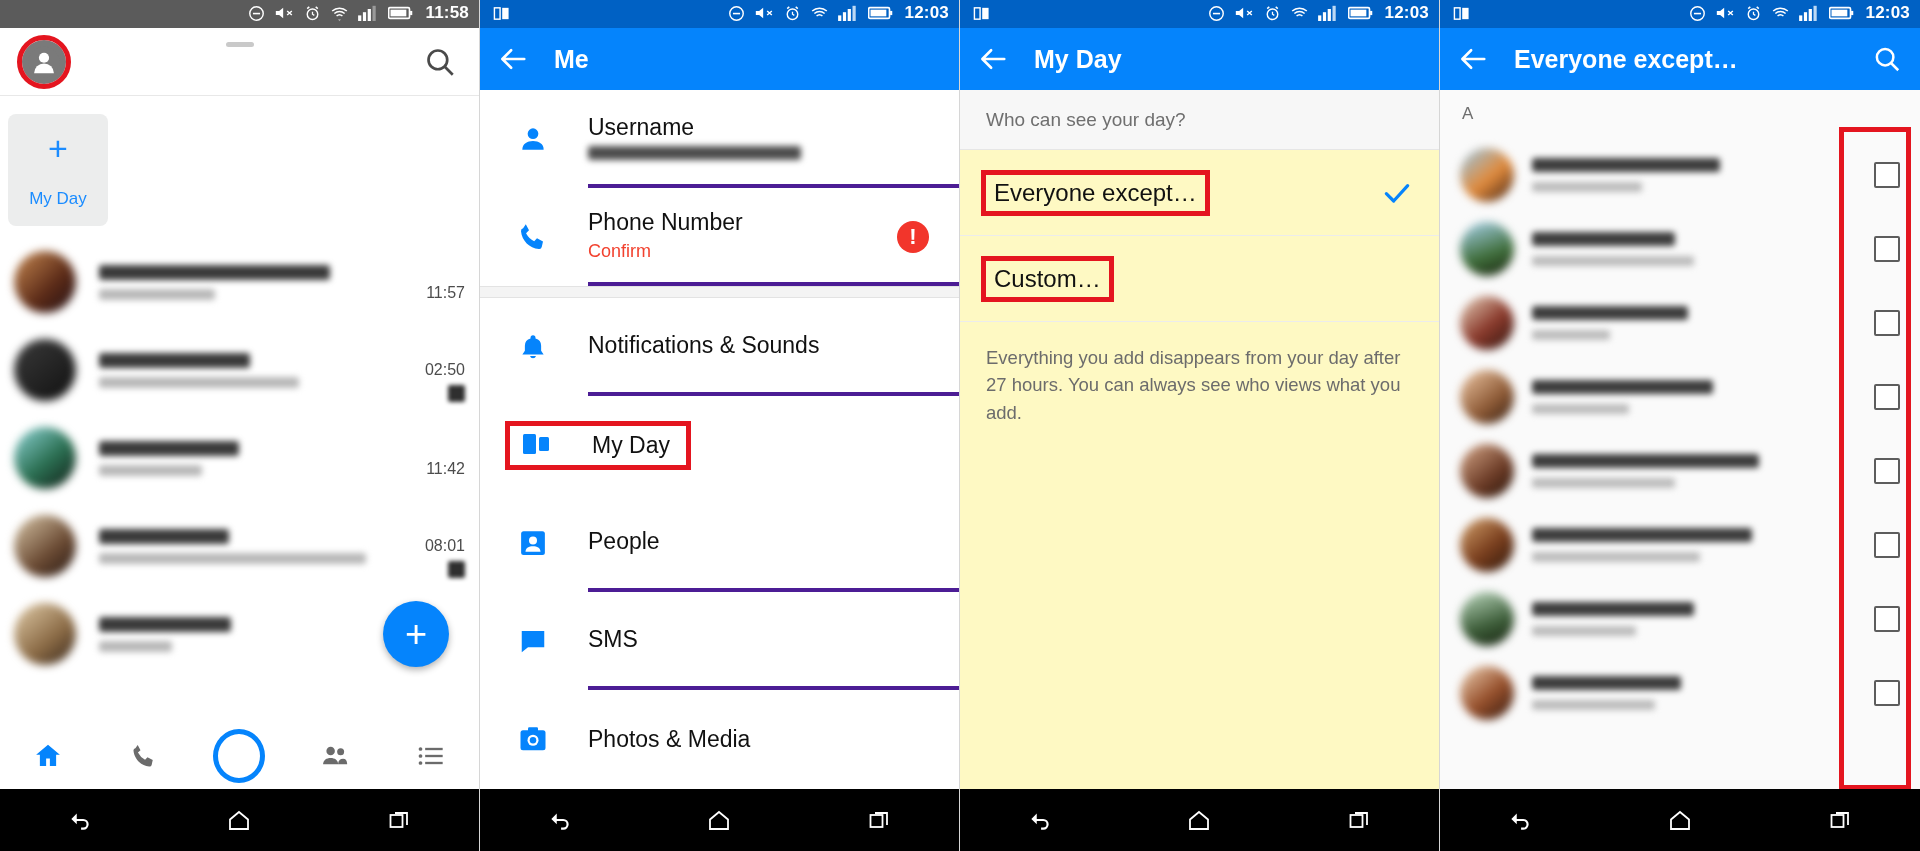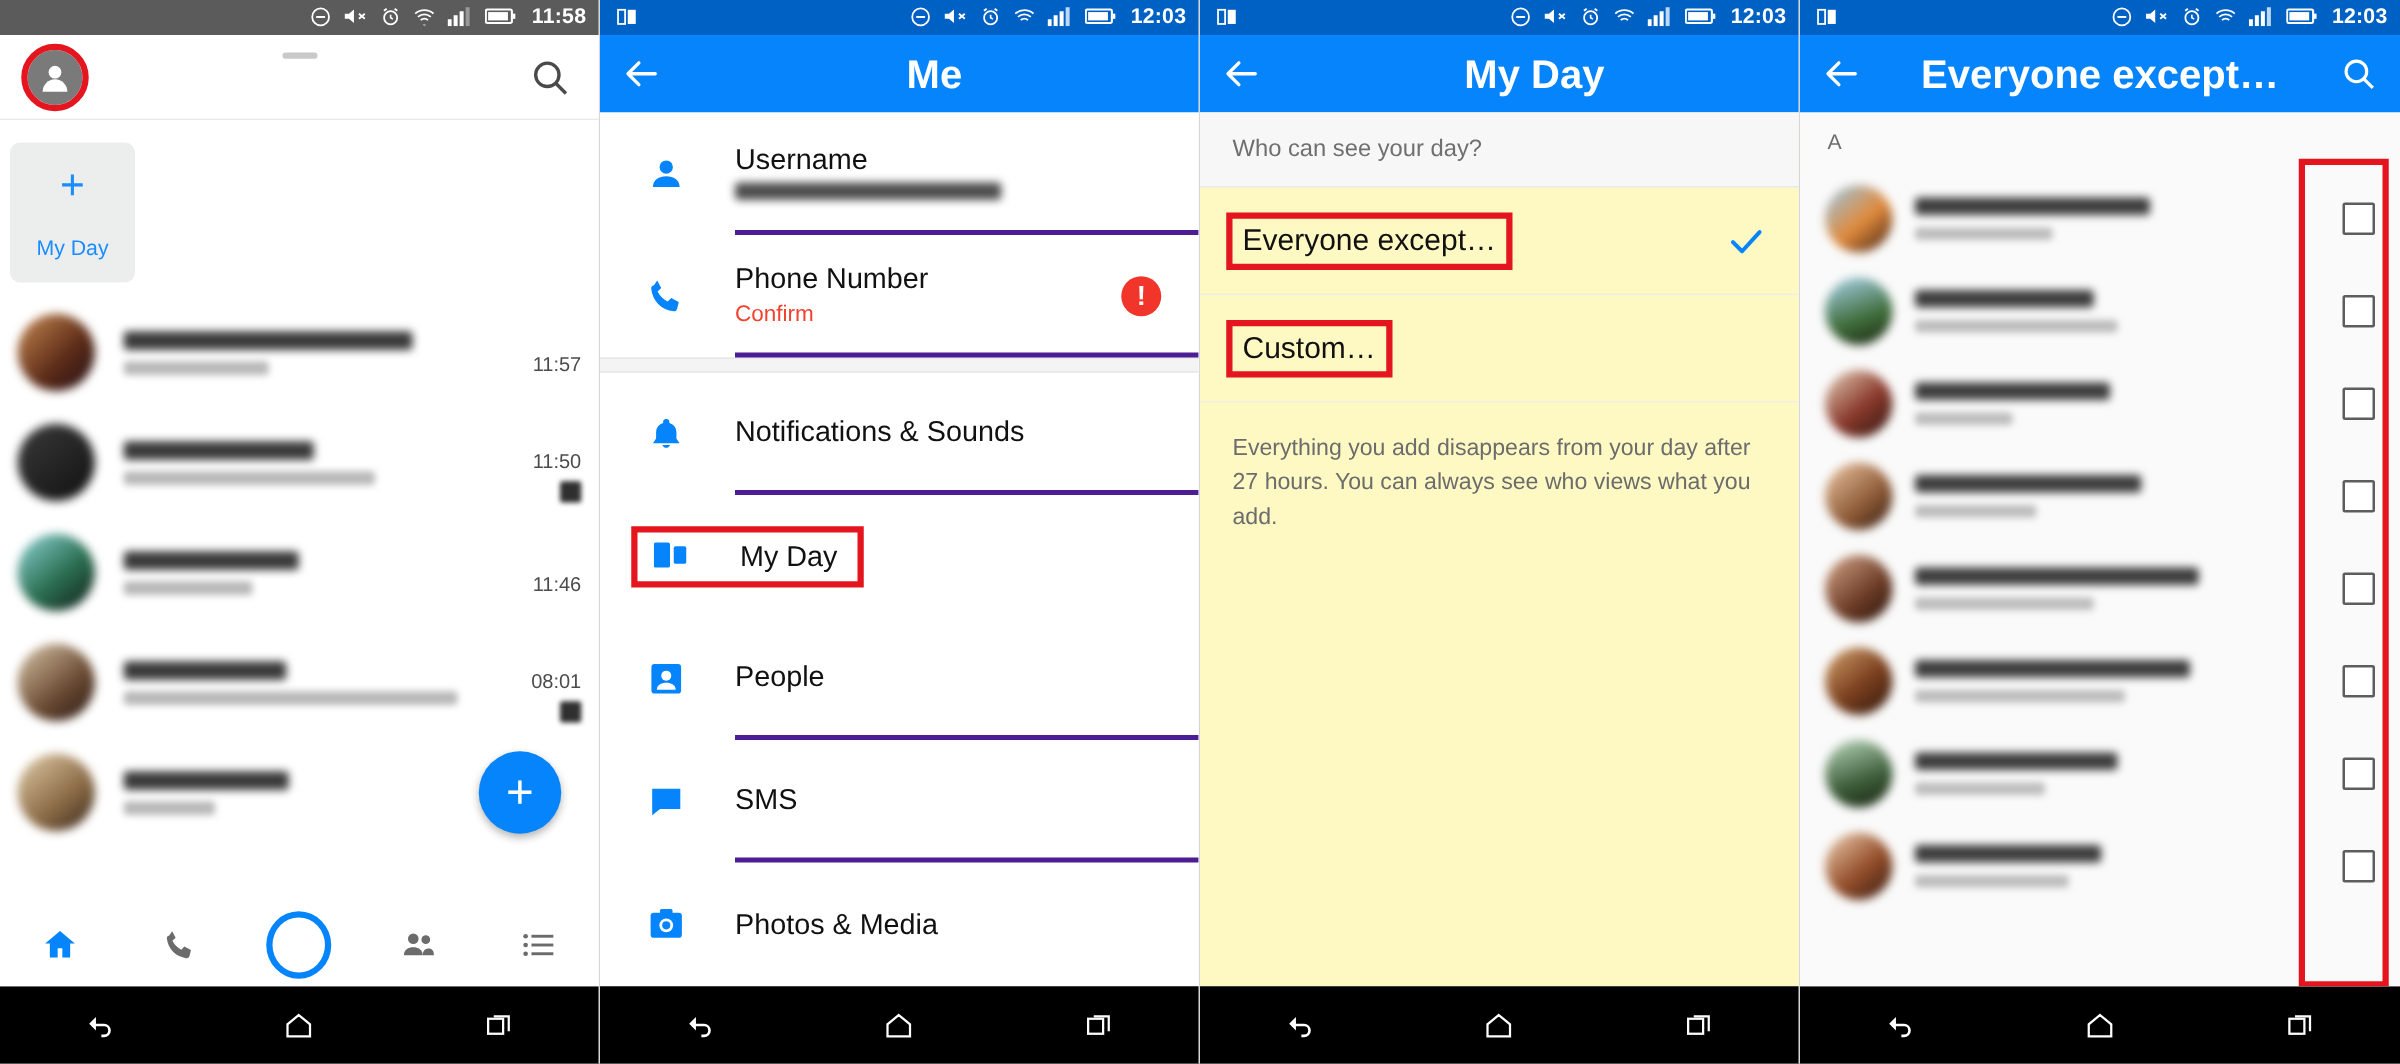--- a/index.html
+++ b/index.html
@@ -17,22 +17,22 @@
   .sb-dark { background:#5b5b5b; }
   .sb-blue { background:#0061c4; }
   .sb-time { font-size:17px; font-weight:700; letter-spacing:.2px; margin-left:3px; }
   .sb-ico { display:inline-flex; align-items:center; }
   .sb-ico svg { display:block; }
 
   
   .appbar { height:62px; flex:0 0 62px; background:#0584fc; display:flex;
     align-items:center; color:#fff; padding:0 18px; gap:26px; }
   .appbar .back { width:30px; height:30px; flex:0 0 30px; cursor:pointer; }
-  .appbar .title { font-size:32px; font-weight:700; flex:1; white-space:nowrap;
-    overflow:hidden; text-overflow:ellipsis;text-align:center; }
+  .appbar .title { font-size:25px; font-weight:700; flex:1; white-space:nowrap;
+    overflow:hidden; text-overflow:ellipsis; }
   .appbar .act { width:30px; height:30px; flex:0 0 30px; cursor:pointer; }
 
   
   .p1-top { height:68px; flex:0 0 68px; background:#fff; display:flex; align-items:center;
     padding:0 22px; position:relative; border-bottom:1px solid #e8e8e8; }
   .p1-avatar { width:44px; height:44px; border-radius:50%; background:#7a7a7a;
     display:flex; align-items:center; justify-content:center; }
   .hl-box { outline:5px solid #e4151f; outline-offset:0; }
   .p1-handle { position:absolute; left:50%; top:14px; transform:translateX(-50%);
     width:28px; height:5px; border-radius:3px; background:#c9c9c9; }
@@ -211,33 +211,33 @@
         </div>
       </div>
 
       <div class="chat-row">
         <div class="chat-av" style="background:linear-gradient(140deg,#3a3a3a,#101010)"></div>
         <div class="chat-mid">
           <div class="blur-name" style="width:50%"></div>
             <div class="blur-sub" style="width:66%"></div>
         </div>
         <div class="chat-right">
-          <span class="chat-time">11:50</span>
+          <span class="chat-time">02:50</span>
           <div class="chat-badge"></div>
         </div>
       </div>
 
       <div class="chat-row">
         <div class="chat-av" style="background:linear-gradient(140deg,#8fd6d8,#2b6f52 55%,#101a14)"></div>
         <div class="chat-mid">
           <div class="blur-name" style="width:46%"></div>
             <div class="blur-sub" style="width:34%"></div>
         </div>
         <div class="chat-right">
-          <span class="chat-time">11:46</span>
+          <span class="chat-time">11:42</span>
         </div>
       </div>
 
       <div class="chat-row">
         <div class="chat-av" style="background:linear-gradient(140deg,#d9c7a8,#6a4a33 60%,#241612)"></div>
         <div class="chat-mid">
           <div class="blur-name" style="width:43%"></div>
             <div class="blur-sub" style="width:88%"></div>
         </div>
         <div class="chat-right">

